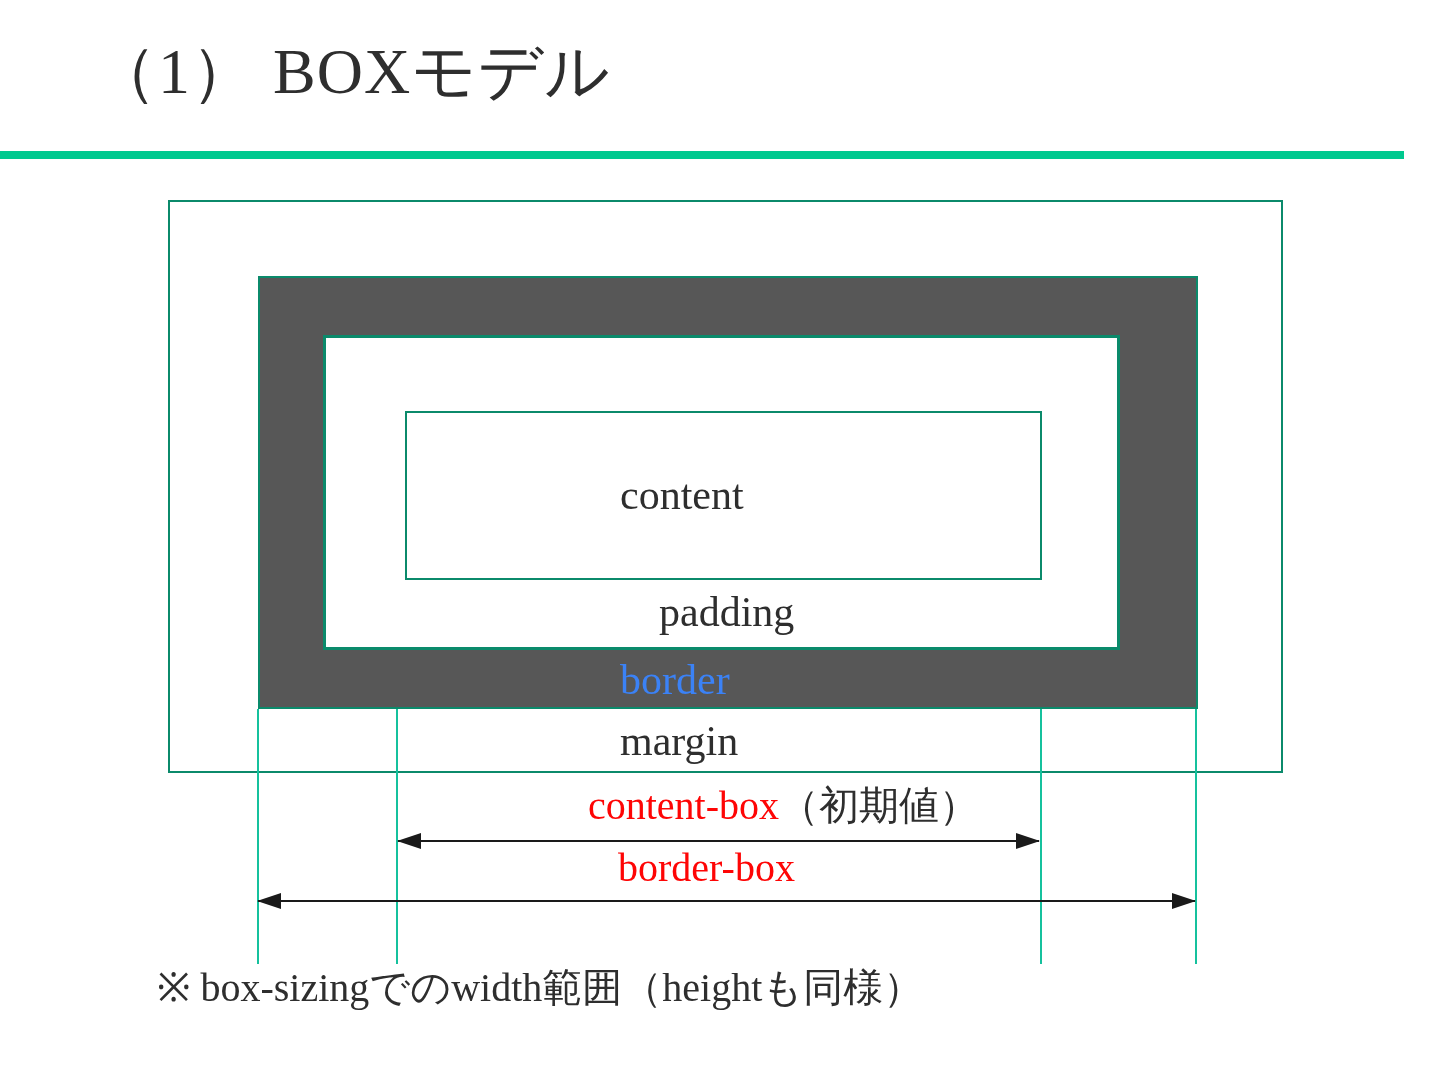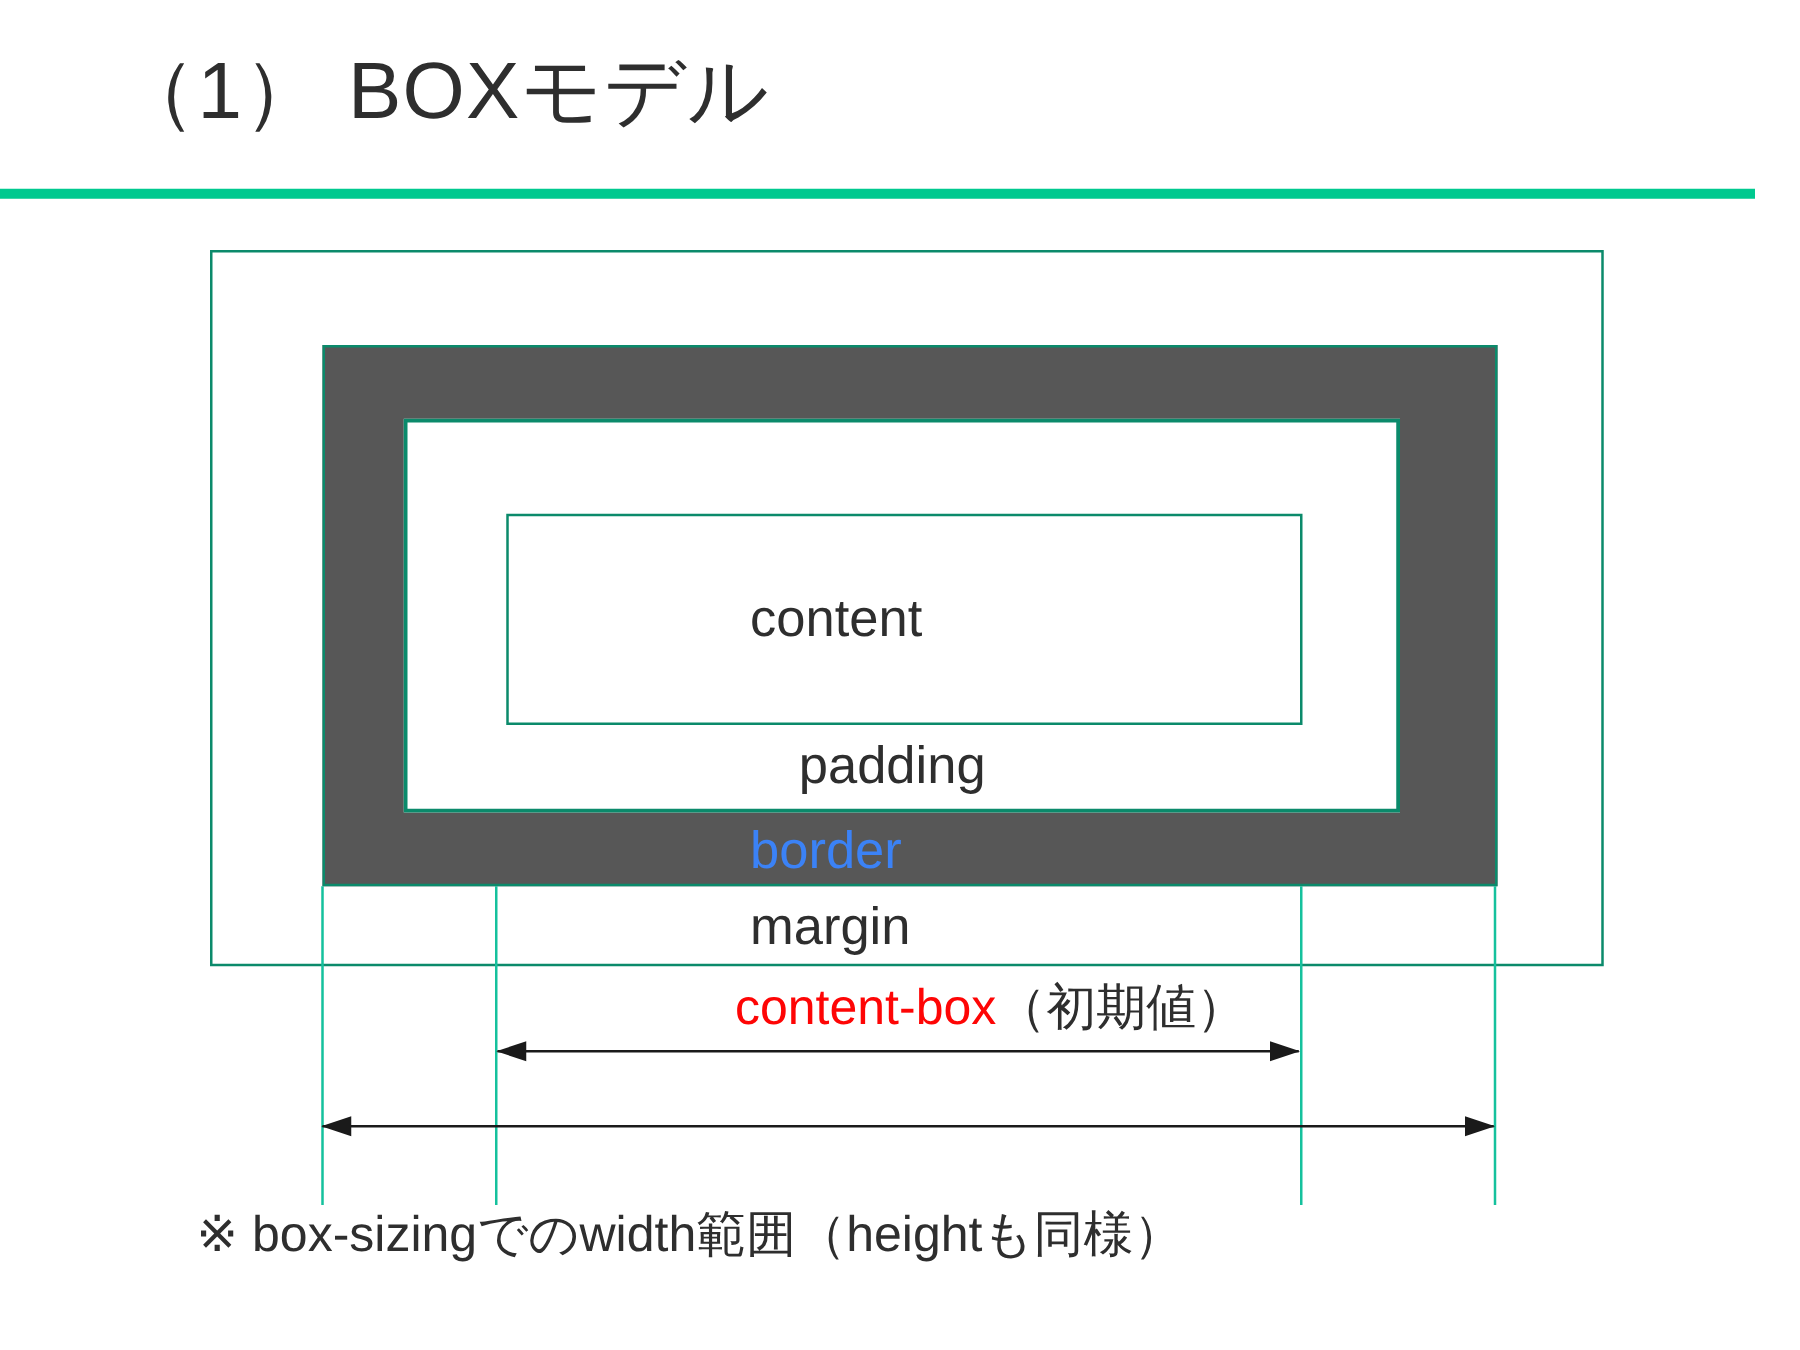--- a/index.html
+++ b/index.html
@@ -7,20 +7,21 @@
     padding: 0;
     background: #ffffff;
     font-family: "Liberation Sans", "DejaVu Sans", sans-serif;
   }
   .slide {
     position: relative;
     width: 1404px;
     height: 1080px;
     background: #ffffff;
     overflow: hidden;
+    font-family: Liberation Serif, serif;
   }
   .abs { position: absolute; }
 
   .slide-title {
     left: 93px;
     top: 34px;
     font-size: 64px;
     line-height: 1.2;
     color: var(--text, #373737);
     letter-spacing: 1px;
@@ -55,21 +56,21 @@
     background: #ffffff;
   }
   .content-box {
     left: 405px; top: 411px;
     width: 637px; height: 169px;
     border: 2px solid var(--box-border, #0b8a6b);
     background: #ffffff;
   }
 
   .diagram-label {
-    left: 600px;
+    left: 620px;
     font-size: 42px;
     line-height: 44px;
     color: var(--text, #2e2e2e);
     white-space: nowrap;
   }
   .label-content { top: 473px; }
   .label-padding { top: 590px; margin-left: 39px; }
   .label-border  { top: 658px; color: #3b82f6; }
   .label-margin  { top: 719px; }
 
@@ -142,17 +143,18 @@
   <div class="abs guide guide-border-left"></div>
   <div class="abs guide guide-content-left"></div>
   <div class="abs guide guide-content-right"></div>
   <div class="abs guide guide-border-right"></div>
 
   <div class="abs annotation ann-content-box">
     <span class="red">content-box</span><span>（初期値）</span>
   </div>
   <div class="abs arrow arrow-content-box"></div>
 
+  <div class="abs annotation ann-border-box">border-box</div>
   <div class="abs arrow arrow-border-box"></div>
 
   <div class="abs annotation footnote">※ box-sizingでのwidth範囲（heightも同様）</div>
 
 </div>
 
 </body></html>

